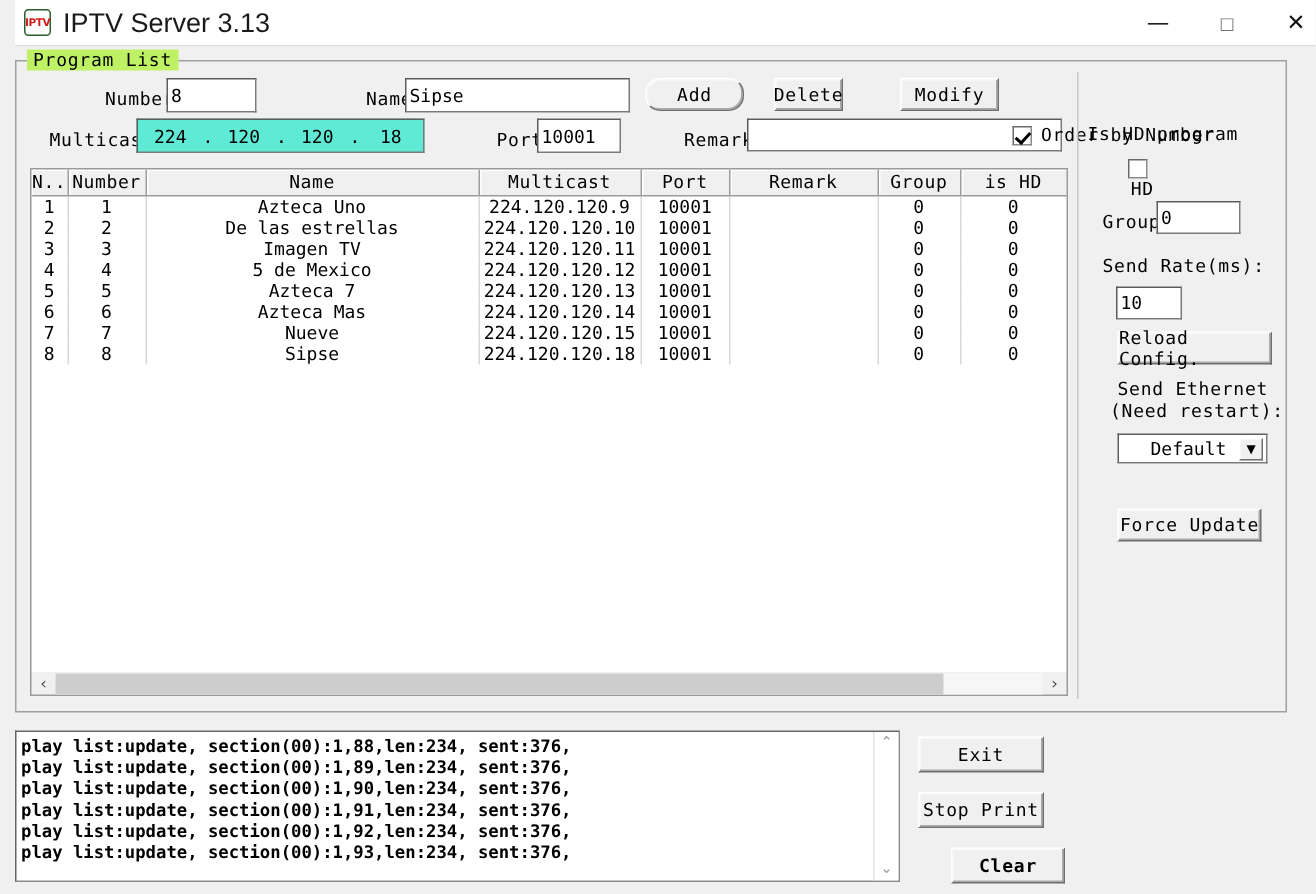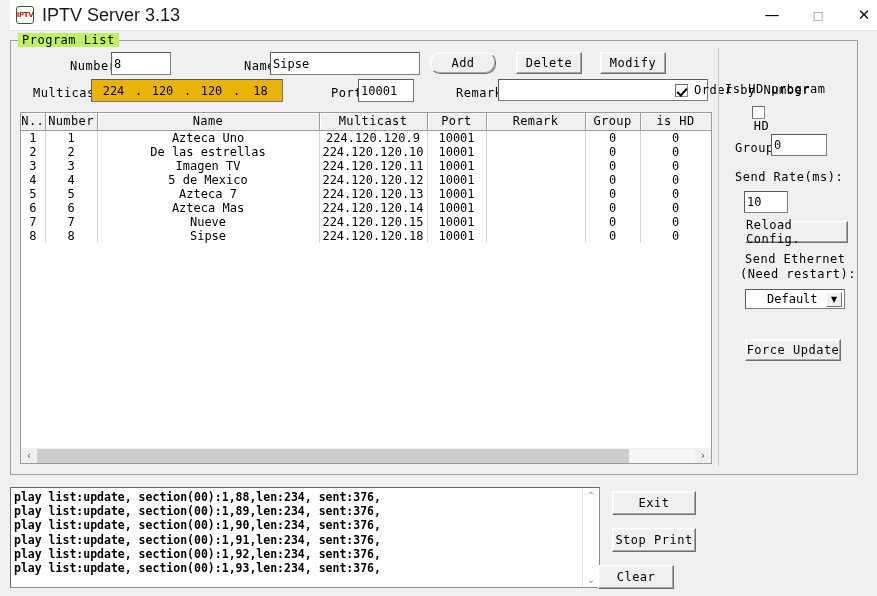--- a/index.html
+++ b/index.html
@@ -109,21 +109,21 @@
     display: flex;
     align-items: center;
     color: #000;
   }
   .ipfield {
     position: absolute;
     box-sizing: border-box;
     border: 1px solid #7a7a7a;
     border-top-color: #5c5c5c;
     border-left-color: #5c5c5c;
-    background: #eab308;
+    background: #5eead4;
     display: flex;
     align-items: center;
   }
   .ipseg {
     flex: 1;
     text-align: center;
     font-size: 12px;
   }
   .ipdot {
     width: 6px;
@@ -372,21 +372,21 @@
   <span class="ipseg">18</span>
 </div>
 
 <div class="lbl" style="left:331px; top:86px;">Port</div>
 <div class="tfield" style="left:358px; top:79px; width:56px; height:23px;">10001</div>
 
 <div class="lbl" style="left:456px; top:86px;">Remark</div>
 <div class="tfield" style="left:498px; top:79px; width:210px; height:22px;"></div>
 
 <div class="btn" style="left:430px; top:52px; width:66px; height:22px;border-radius:10px;">Add</div>
-<div class="btn" style="left:516px; top:52px; width:66px; height:22px;">Delete</div>
+<div class="btn" style="left:516px; top:52px; width:46px; height:22px;">Delete</div>
 <div class="btn" style="left:600px; top:52px; width:66px; height:22px;">Modify</div>
 
 <div class="cbox-wrap" style="left:675px; top:55px;margin-top:28px;">
   <span class="cbox checked"></span>
   <span>Order by Number</span>
 </div>
 
 <div class="tablebox">
   <table class="grid">
     <colgroup>
@@ -539,13 +539,13 @@
 play list:update, section(00):1,92,len:234, sent:376,
 play list:update, section(00):1,93,len:234, sent:376,</div>
   <div class="log-vscroll">
     <div class="vs-arrow">⌃</div>
     <div class="vs-arrow">⌄</div>
   </div>
 </div>
 
 <div class="btn" style="left:612px; top:491px; width:84px; height:24px;">Exit</div>
 <div class="btn" style="left:612px; top:528px; width:84px; height:24px;">Stop Print</div>
-<div class="btn" style="left:598px; top:565px; width:76px; height:24px;">Clear</div>
+<div class="btn" style="left:634px; top:565px; width:76px; height:24px;font-weight:bold;">Clear</div>
 
 </body></html>

